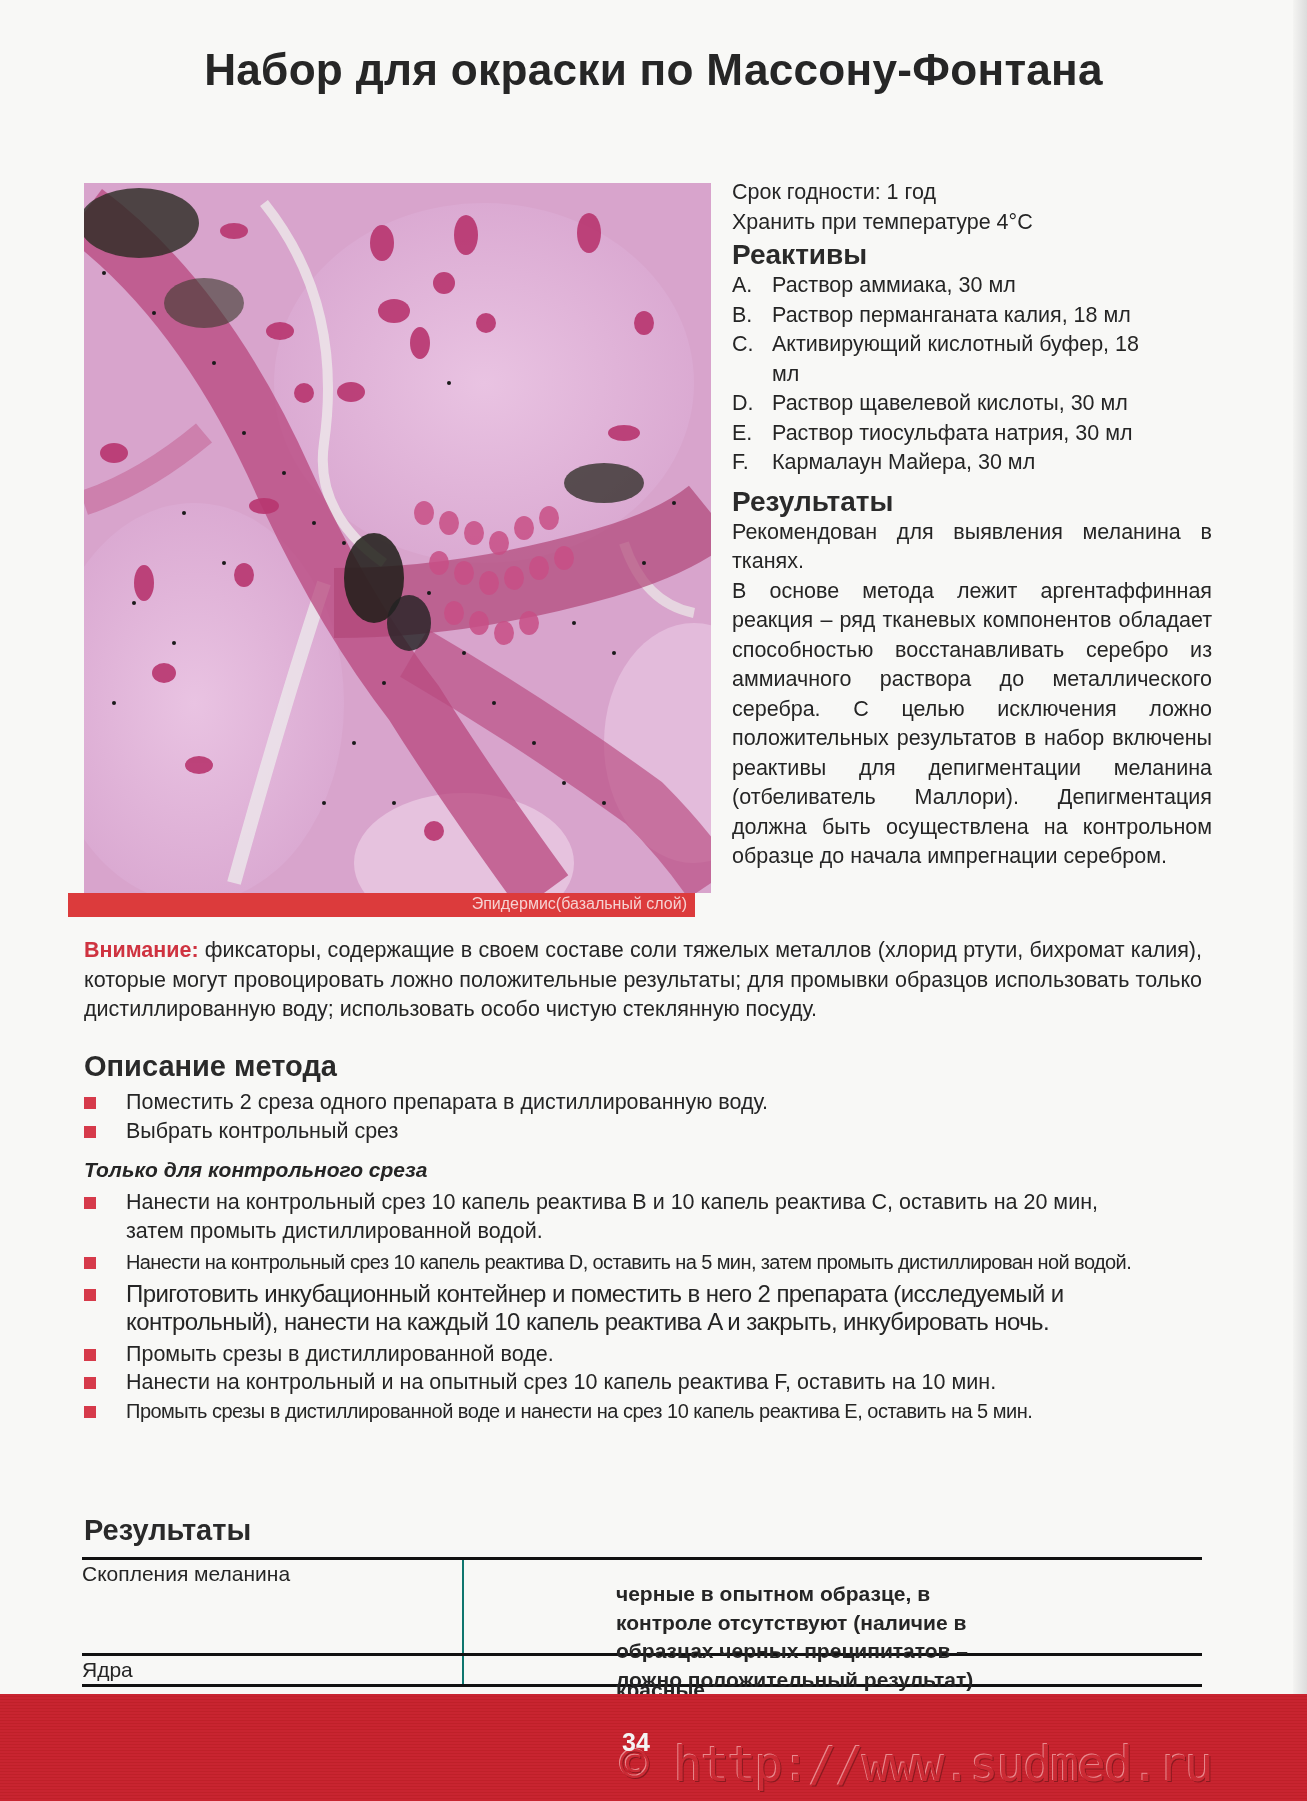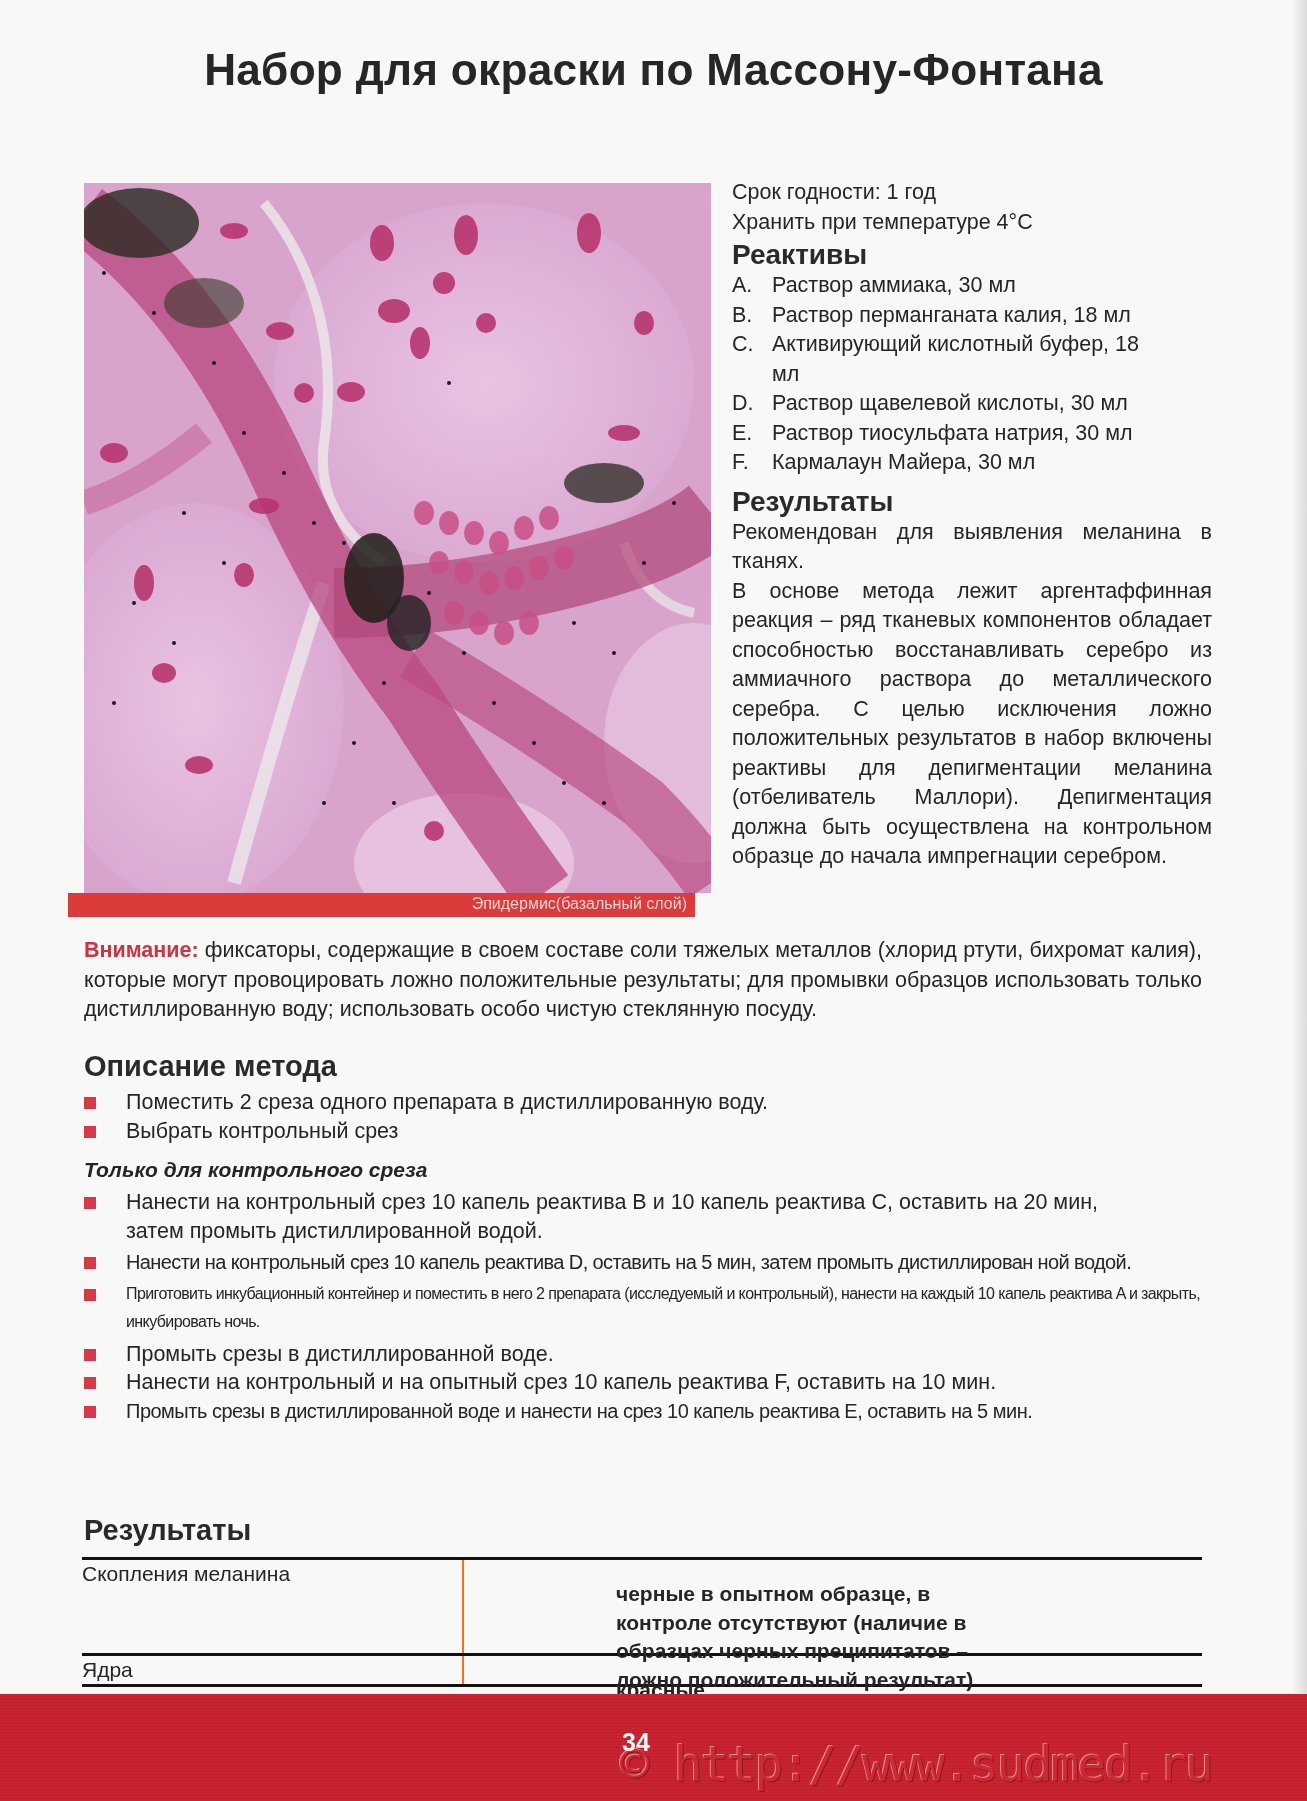--- a/index.html
+++ b/index.html
@@ -64,21 +64,21 @@
     .sub-h {
       position:absolute; left:84px; font-size:21px; font-weight:bold; font-style:italic; color:#252525;
     }
     
     .rtable {
       position:absolute; left:82px; top:1557px; width:1120px;
       font-size:21px; color:#252525;
       border-top:3px solid #111;
     }
     .rrow { display:flex; border-bottom:3px solid #111; }
-    .rrow .c1 { width:380px; border-right:2px solid #f97316; padding:2px 0 0 0; }
+    .rrow .c1 { width:380px; border-right:2px solid #0f766e; padding:2px 0 0 0; }
     .rrow .c2 { flex:1; padding:20px 0 0 152px; line-height:28.5px;font-weight:bold; }
     .footer {
       position:absolute; left:0; top:1694px; width:1307px; height:107px;
       background:repeating-linear-gradient(to bottom, #c82430 0px, #c82430 2px, #bf2029 2px, #bf2029 3px);
     }
     .page-num {
       position:absolute; left:622px; top:1728px; font-size:25px; font-weight:bold; color:#f4f4f4;
     }
     .watermark {
       position:absolute; left:620px; top:1736px; font-size:48px; color:#cb2a34;
@@ -253,21 +253,21 @@
   <div class="item" style="margin-bottom:3px">
     <span class="sq"></span>
     <span class="txt" style="padding-right:50px">Нанести на контрольный срез 10 капель реактива B и 10 капель реактива C, оставить на 20 мин, затем промыть дистиллированной водой.</span>
   </div>
   <div class="item" style="margin-bottom:3px">
     <span class="sq"></span>
     <span class="txt" style="font-size:20px;letter-spacing:-0.6px">Нанести на контрольный срез 10 капель реактива D, оставить на 5 мин, затем промыть дистиллирован ной водой.</span>
   </div>
   <div class="item" style="margin-bottom:3px">
     <span class="sq"></span>
-    <span class="txt" style="font-size:16px;letter-spacing:-0.6px">Приготовить инкубационный контейнер и поместить в него 2 препарата (исследуемый и контрольный), нанести на каждый 10 капель реактива A и закрыть, инкубировать ночь.</span>
+    <span class="txt" style="font-size:24px;letter-spacing:-0.6px">Приготовить инкубационный контейнер и поместить в него 2 препарата (исследуемый и контрольный), нанести на каждый 10 капель реактива A и закрыть, инкубировать ночь.</span>
   </div>
   <div class="item">
     <span class="sq"></span>
     <span class="txt">Промыть срезы в дистиллированной воде.</span>
   </div>
   <div class="item">
     <span class="sq"></span>
     <span class="txt">Нанести на контрольный и на опытный срез 10 капель реактива F, оставить на 10 мин.</span>
   </div>
   <div class="item">

